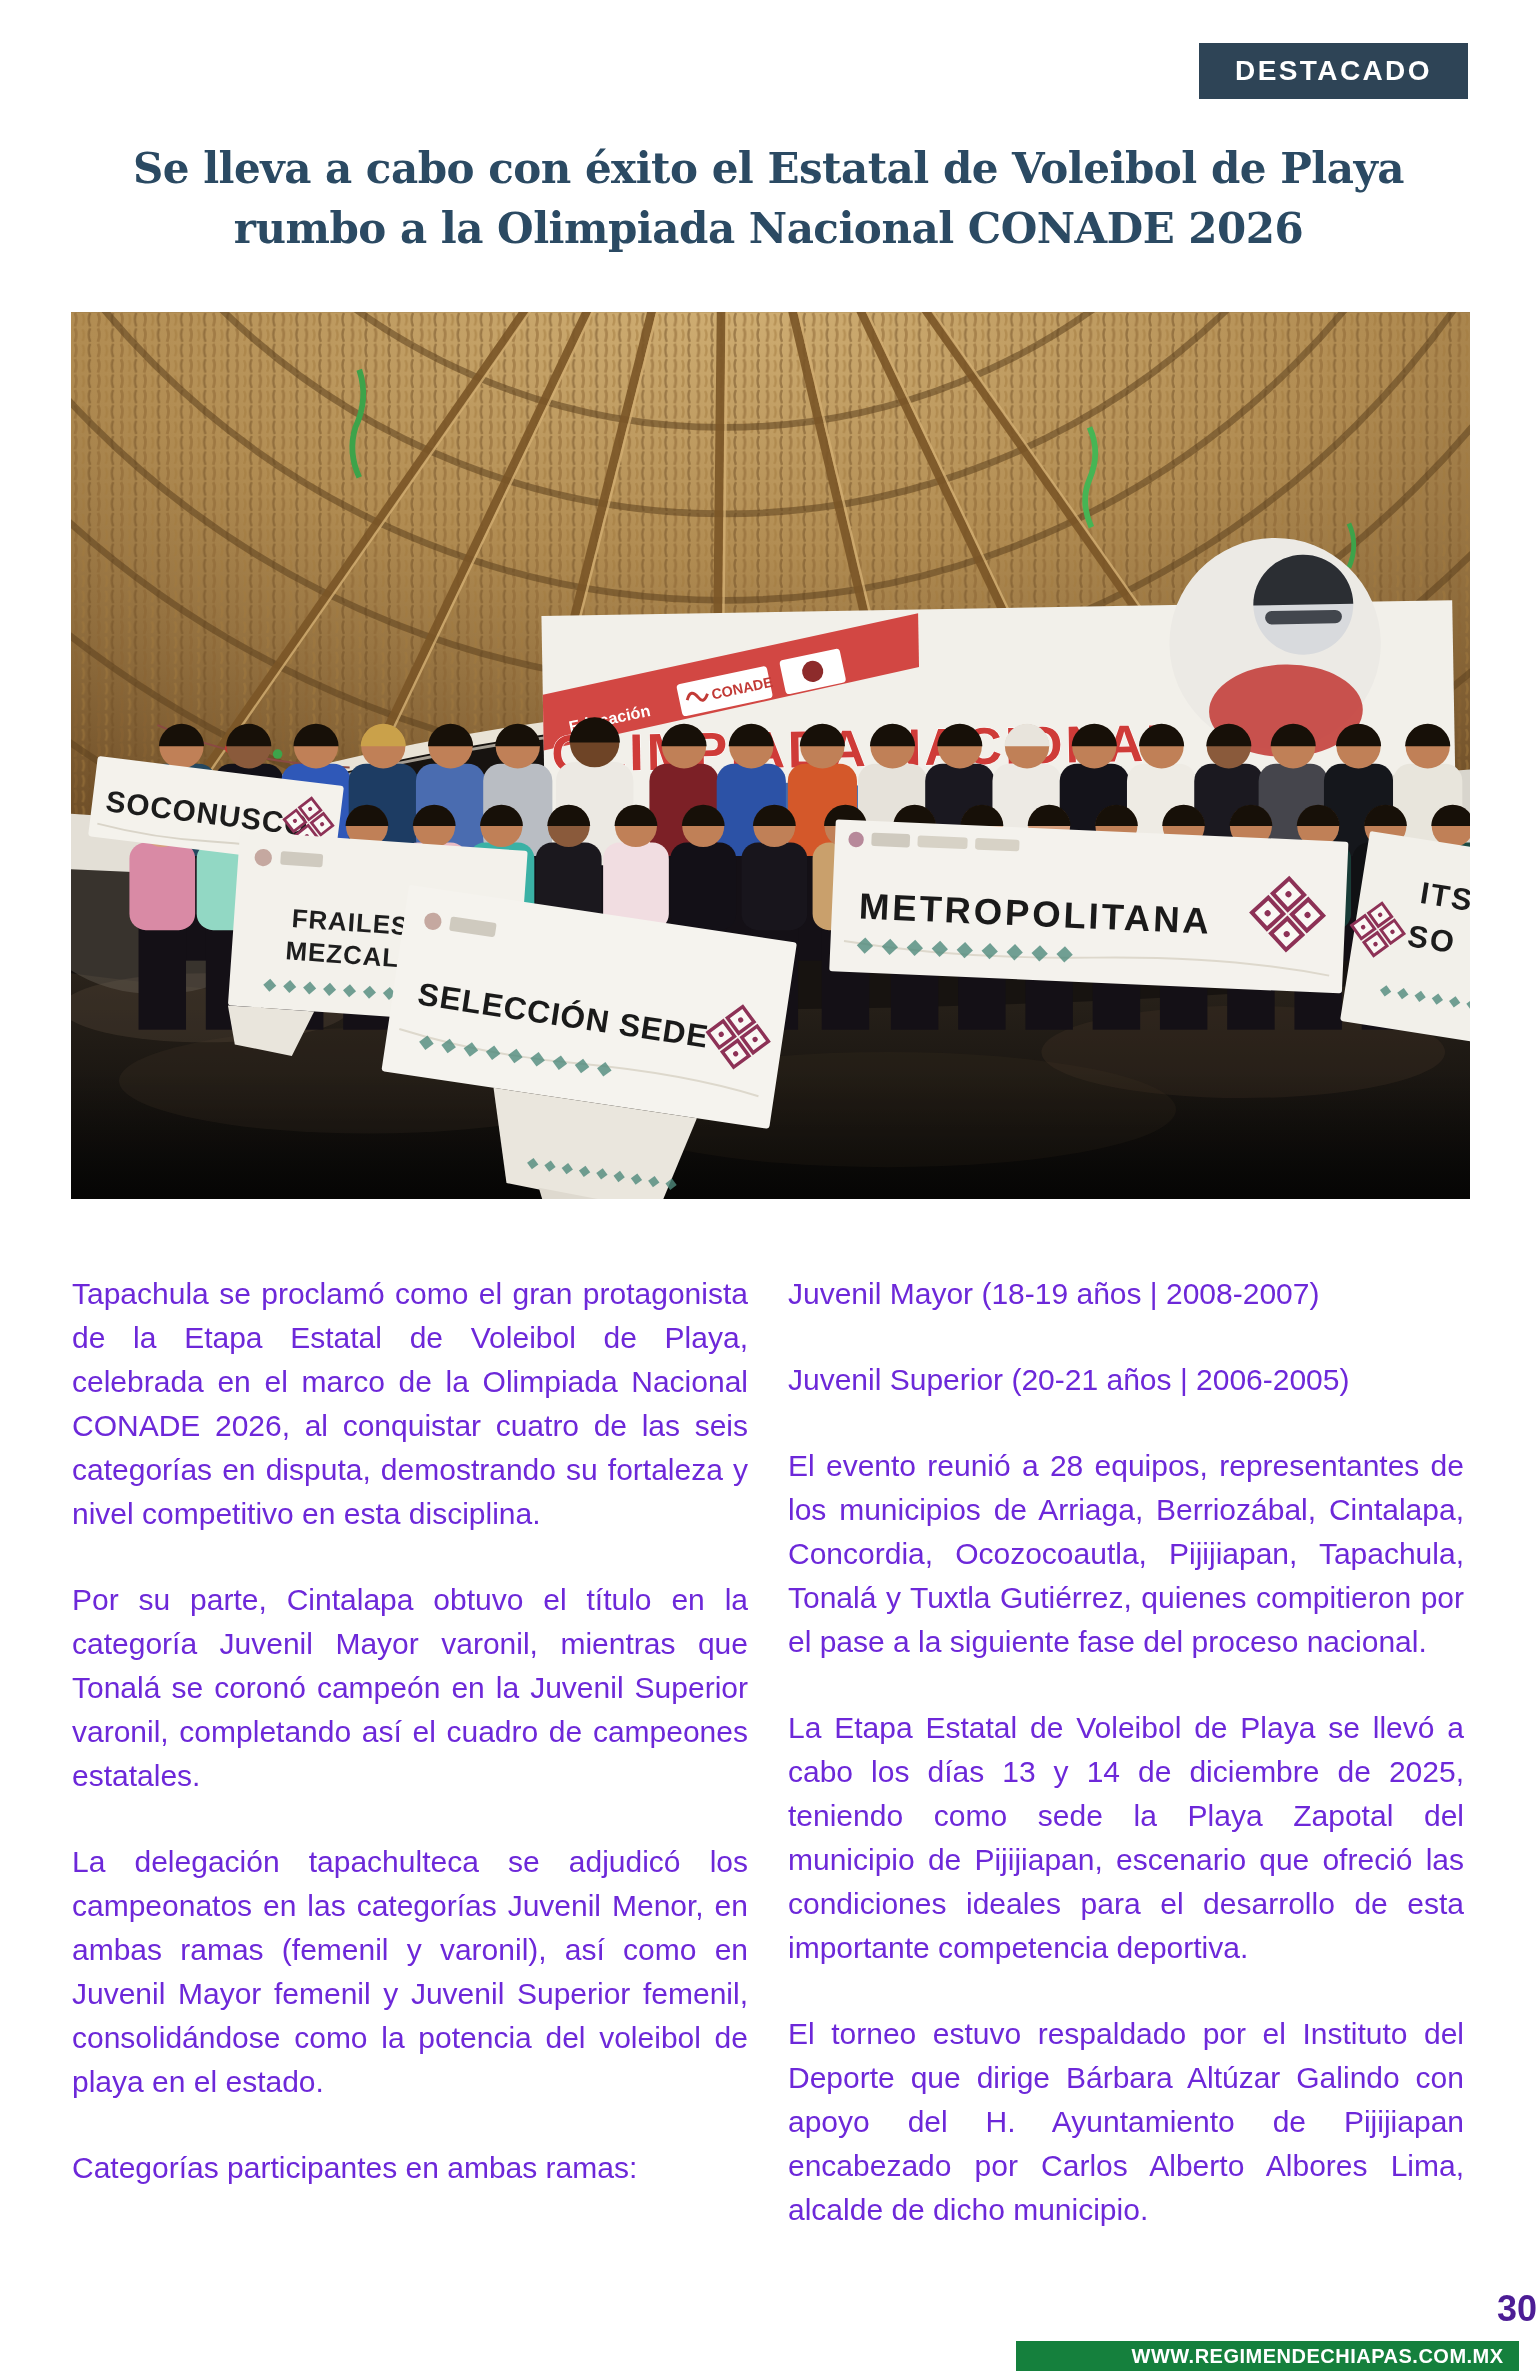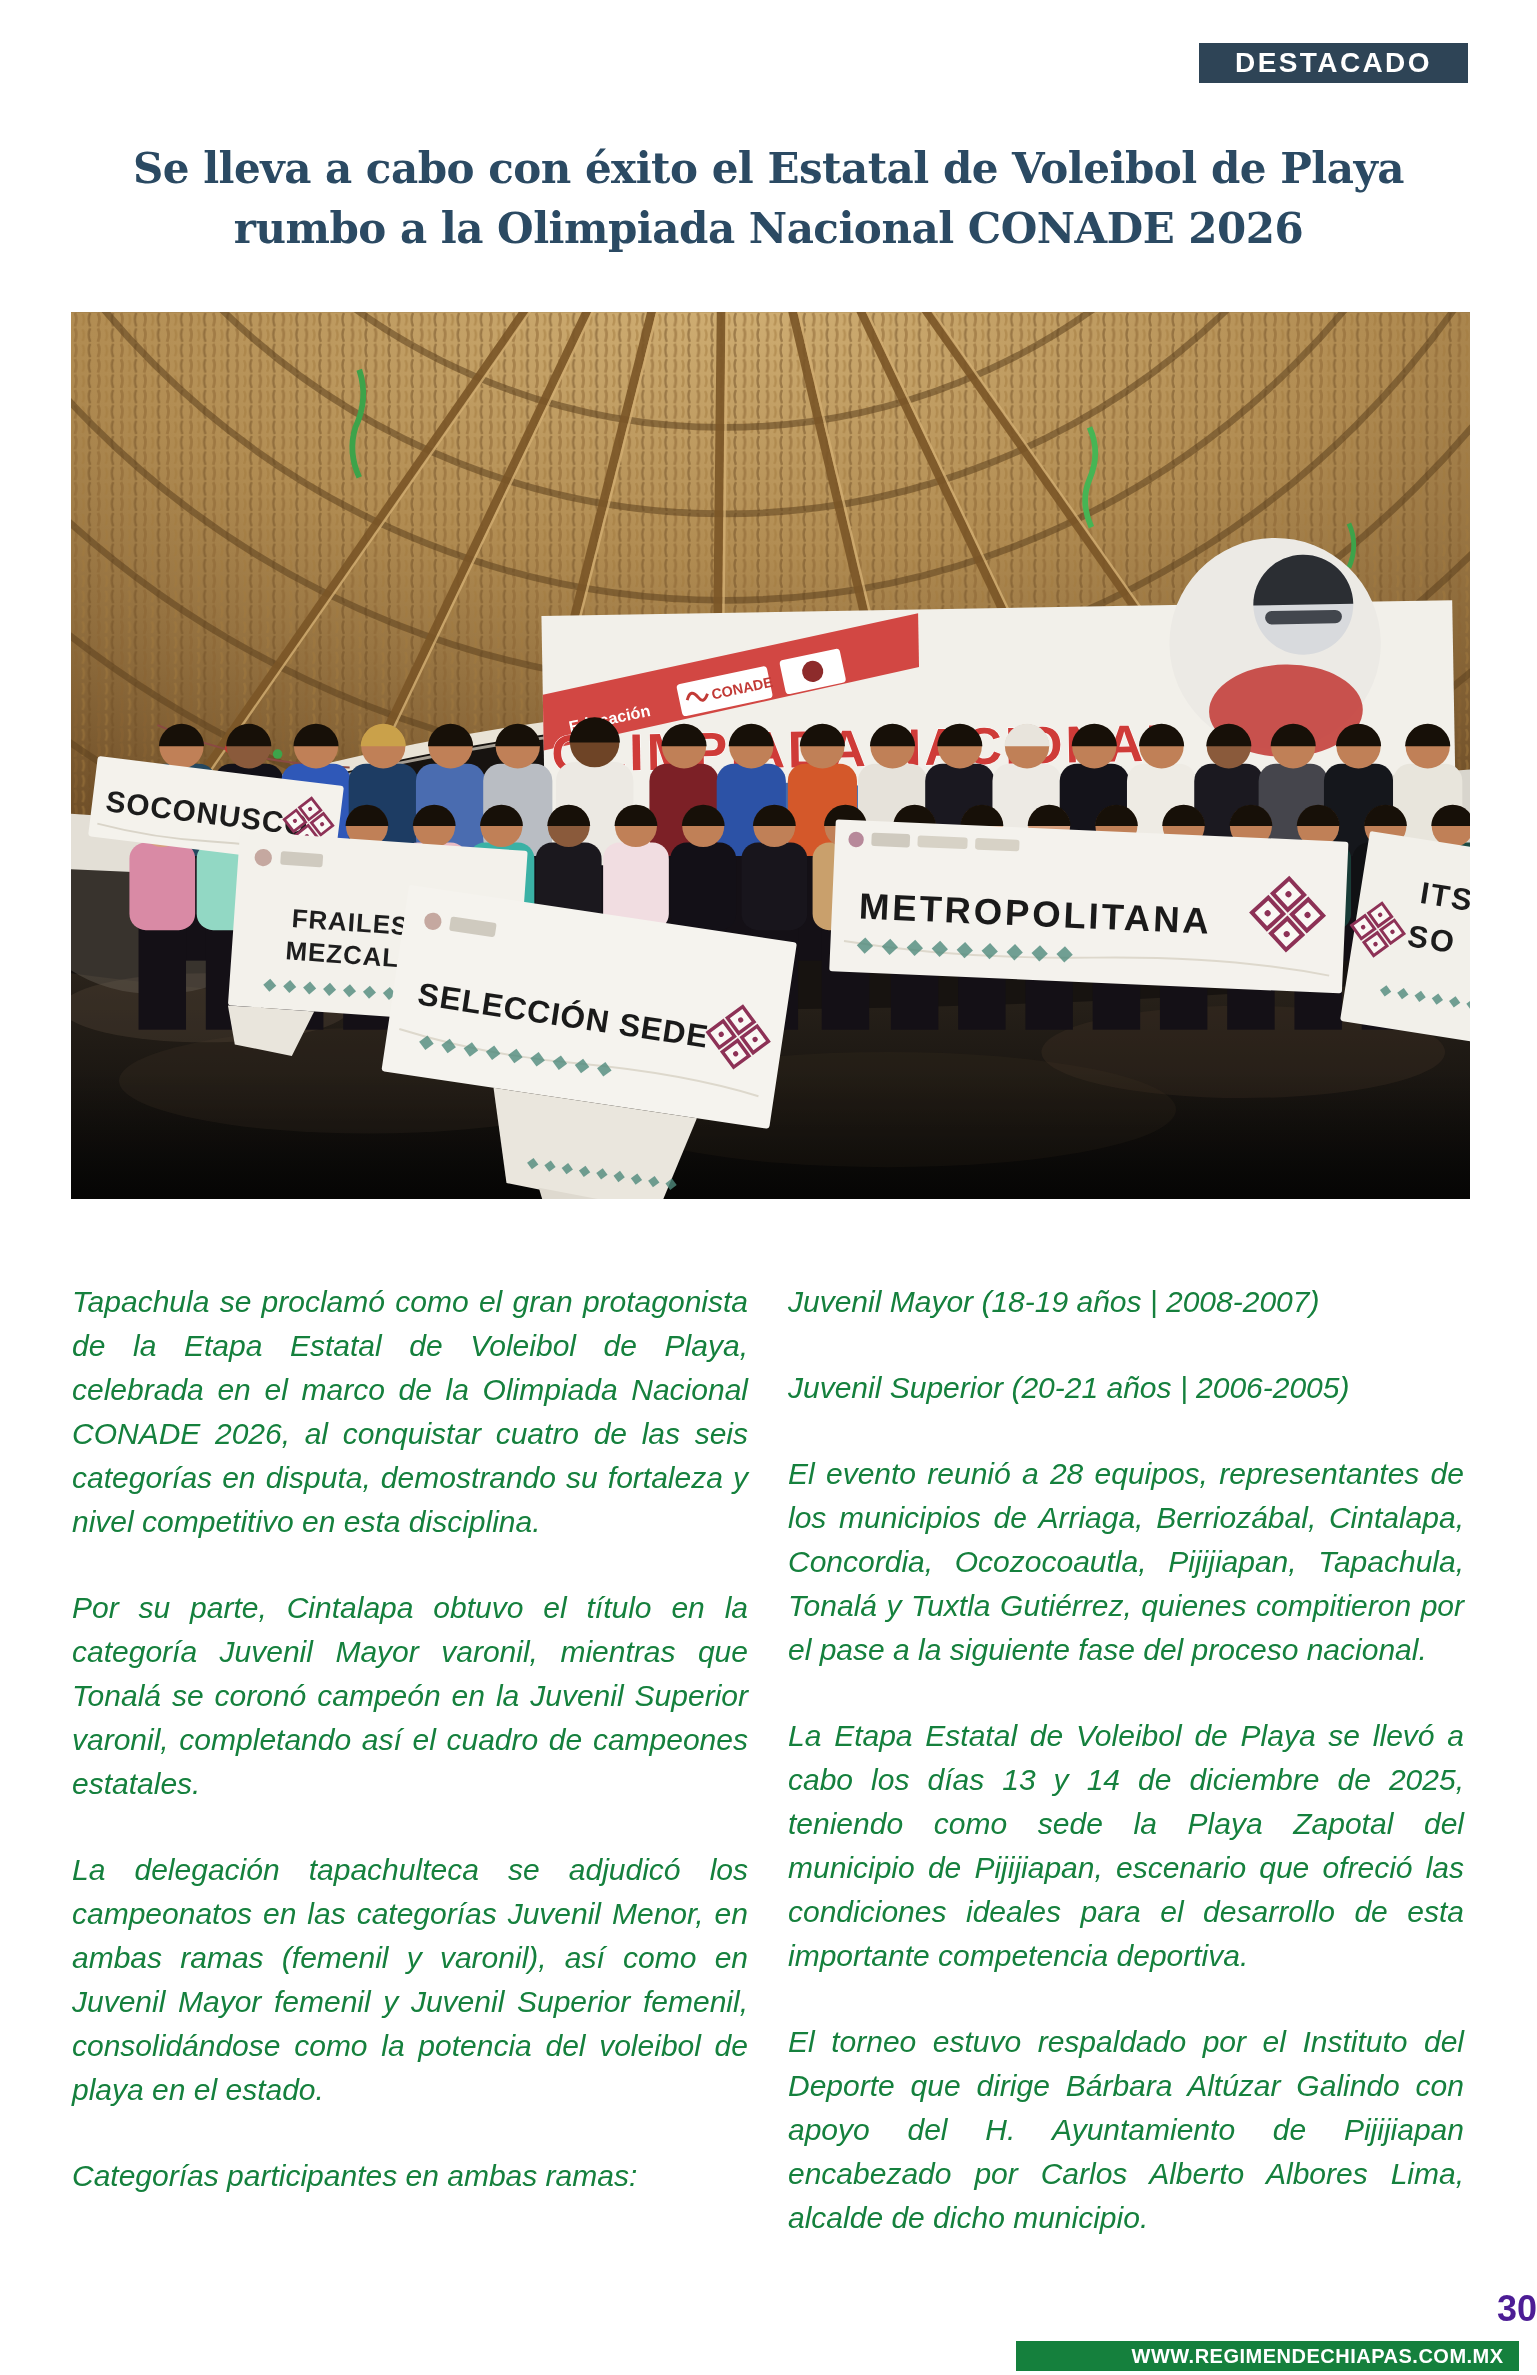--- a/index.html
+++ b/index.html
@@ -1,30 +1,30 @@
 <!DOCTYPE html>
 <html><head>
 <meta charset="utf-8">
 <style>
   html,body{margin:0;padding:0;background:#ffffff;}
   .page{position:relative;width:1537px;height:2376px;background:#fff;overflow:hidden;
         font-family:"Liberation Sans",sans-serif;color:#141414;}
-  .badge{position:absolute;left:1199px;top:43px;width:269px;height:40px;background:#2e4456;
+  .badge{position:absolute;left:1199px;top:43px;width:269px;height:56px;background:#2e4456;
          color:#fff;font-weight:bold;font-size:28px;letter-spacing:2.4px;
          display:flex;align-items:center;justify-content:center;}
   .title{position:absolute;left:38px;right:38px;top:111px;text-align:center;
          font-family:"DejaVu Serif","Liberation Serif",serif;font-weight:700;
          font-size:42px;line-height:60px;color:#2b4a63;letter-spacing:-0.5px;}
   .title span{display:block;}
   figure.photo{position:absolute;left:71px;top:312px;width:1399px;height:887px;margin:0;
                background:#171310;overflow:hidden;}
   figure.photo svg{display:block;font-family:"Liberation Sans",sans-serif;}
   .columns{position:absolute;left:72px;top:1268px;width:1393px;display:flex;gap:40px;}
   .col{width:676px;}
-  .col p{margin:12px 0 42px 0;font-size:30px;line-height:44px;color:#15803d;font-style:italic;}
+  .col p{margin:4px 0 42px 0;font-size:30px;line-height:44px;color:#6d28d9;}
   .just{text-align:justify;}
   .just-all{text-align:justify;text-align-last:justify;}
   .page-number{position:absolute;left:0;right:0;top:2288px;text-align:right;
                font-size:36px;font-weight:bold;color:#4c1d95;}
   .site-bar{position:absolute;left:1016px;top:2341px;width:503px;height:30px;background:#15803d;
             box-sizing:border-box;display:flex;align-items:center;justify-content:flex-end;
             padding-right:15.4px;}
   .site-bar span{color:#fff;font-weight:bold;font-size:20px;letter-spacing:0.5px;}
 </style>
 </head>

